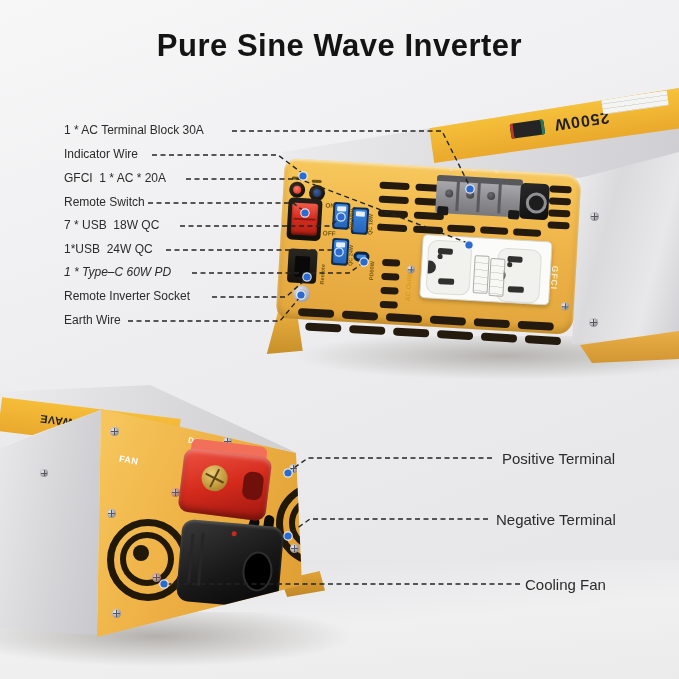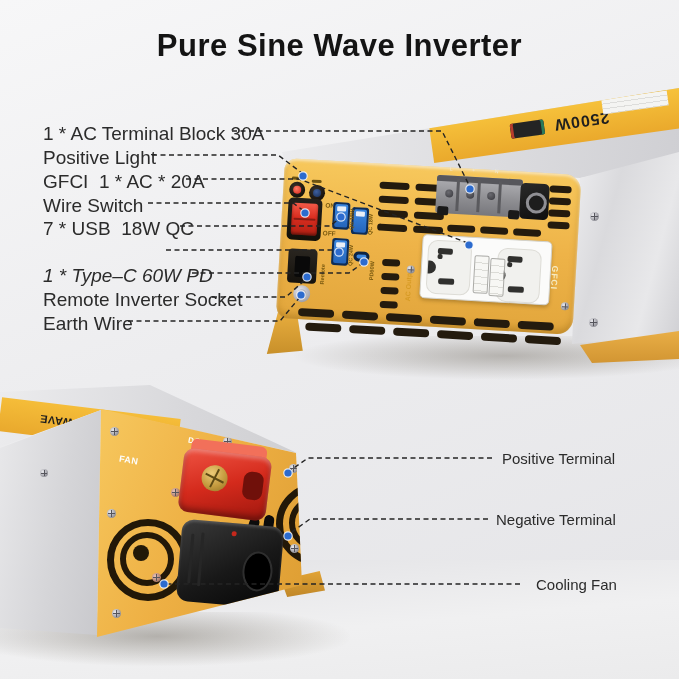--- a/index.html
+++ b/index.html
@@ -4,21 +4,21 @@
 <style>
   html,body{margin:0;padding:0;background:#ececee;}
   #stage{position:relative;width:679px;height:679px;overflow:hidden;
     background:linear-gradient(160deg,#f7f7f8 0%,#ededef 45%,#e4e4e7 100%);
     font-family:"Liberation Sans", sans-serif;}
   #floor{position:absolute;left:0;top:560px;width:679px;height:119px;
     background:linear-gradient(175deg,#e2e2e5 0%,#f0f0f1 55%,#ebebec 100%);}
   .shadow{position:absolute;pointer-events:none;}
   #title{position:absolute;left:0;right:0;top:28px;text-align:center;
     font-size:31px;font-weight:bold;color:#141414;letter-spacing:.5px;}
-  .callout-label{position:absolute;font-size:19px;color:#2b2b2b;white-space:pre;}
+  .callout-label{position:absolute;font-size:12px;color:#2b2b2b;white-space:pre;margin-left:21px;}
   .r-label{position:absolute;font-size:15px;color:#2b2b2b;white-space:pre;}
   .slot{position:absolute;background:#241b0e;border-radius:4px;}
   .screw{position:absolute;width:9px;height:9px;border-radius:50%;
     background:radial-gradient(circle at 35% 35%,#ececf0,#9b9ba2 62%,#6f6f77);}
   .screw::before{content:"";position:absolute;left:1px;right:1px;top:4px;height:1px;background:#55555c;}
   .screw::after{content:"";position:absolute;top:1px;bottom:1px;left:4px;width:1px;background:#55555c;}
   .screw.red{background:radial-gradient(circle at 35% 35%,#e8c4b8,#b07f6e 62%,#8a5c4c);}
   .vtext{writing-mode:vertical-rl;}
   .up{transform:rotate(180deg);}
 
@@ -322,31 +322,32 @@
     <div id="b-blkterm">
       <div class="main"></div>
       <div class="rib" style="left:10px;top:14px;height:50px;"></div>
       <div class="rib" style="left:20px;top:12px;height:54px;"></div>
       <div class="hole"></div>
       <div class="dot"></div>
     </div>
   </div>
 
   <div class="callout-label" style="left:43px;top:123px;">1 * AC Terminal Block 30A</div>
-  <div class="callout-label" style="left:43px;top:147px;">Positive Light</div>
+  <div class="callout-label" style="left:43px;top:147px;">Indicator Wire</div>
   <div class="callout-label" style="left:43px;top:171px;">GFCI  1 * AC * 20A</div>
-  <div class="callout-label" style="left:43px;top:195px;">Wire Switch</div>
+  <div class="callout-label" style="left:43px;top:195px;">Remote Switch</div>
   <div class="callout-label" style="left:43px;top:218px;">7 * USB  18W QC</div>
+  <div class="callout-label" style="left:43px;top:242px;">1*USB  24W QC</div>
   <div class="callout-label" style="left:43px;top:265px;font-style:italic;">1 * Type–C 60W PD</div>
   <div class="callout-label" style="left:43px;top:289px;">Remote Inverter Socket</div>
   <div class="callout-label" style="left:43px;top:313px;">Earth Wire</div>
 
   <div class="r-label" style="left:496px;top:511px;">Negative Terminal</div>
   <div class="r-label" style="left:502px;top:450px;">Positive Terminal</div>
-  <div class="r-label" style="left:536px;top:576px;">Cooling Fan</div>
+  <div class="r-label" style="left:525px;top:576px;">Cooling Fan</div>
 
   <svg id="callouts" width="679" height="679" viewBox="0 0 679 679">
     <g fill="none" stroke="#242424" stroke-width="1.4" stroke-dasharray="5 3.5">
       <path d="M232,131 H442 L470,187"></path>
       <path d="M152,155 H278 L302,173"></path>
       <path d="M186,179 H299 L468,243"></path>
       <path d="M148,203 H293 L304,211"></path>
       <path d="M180,226 H330 L340,218"></path>
       <path d="M166,250 H333 L338,252"></path>
       <path d="M192,273 H349 L363,263"></path>

